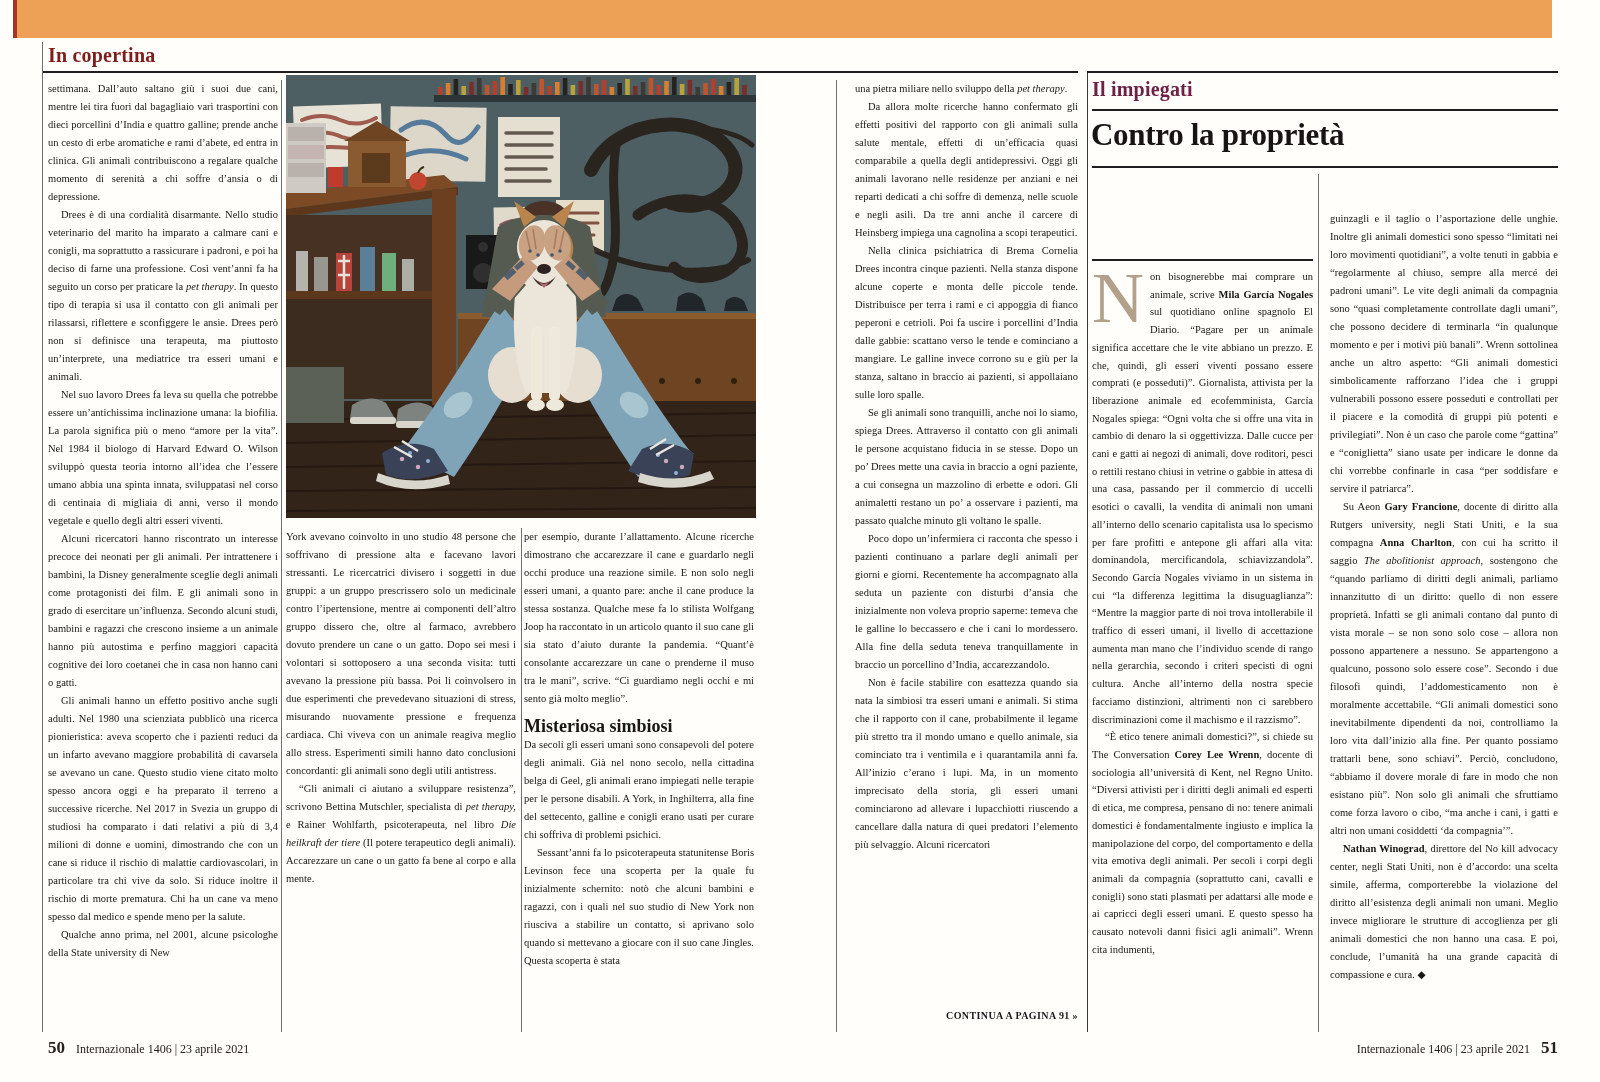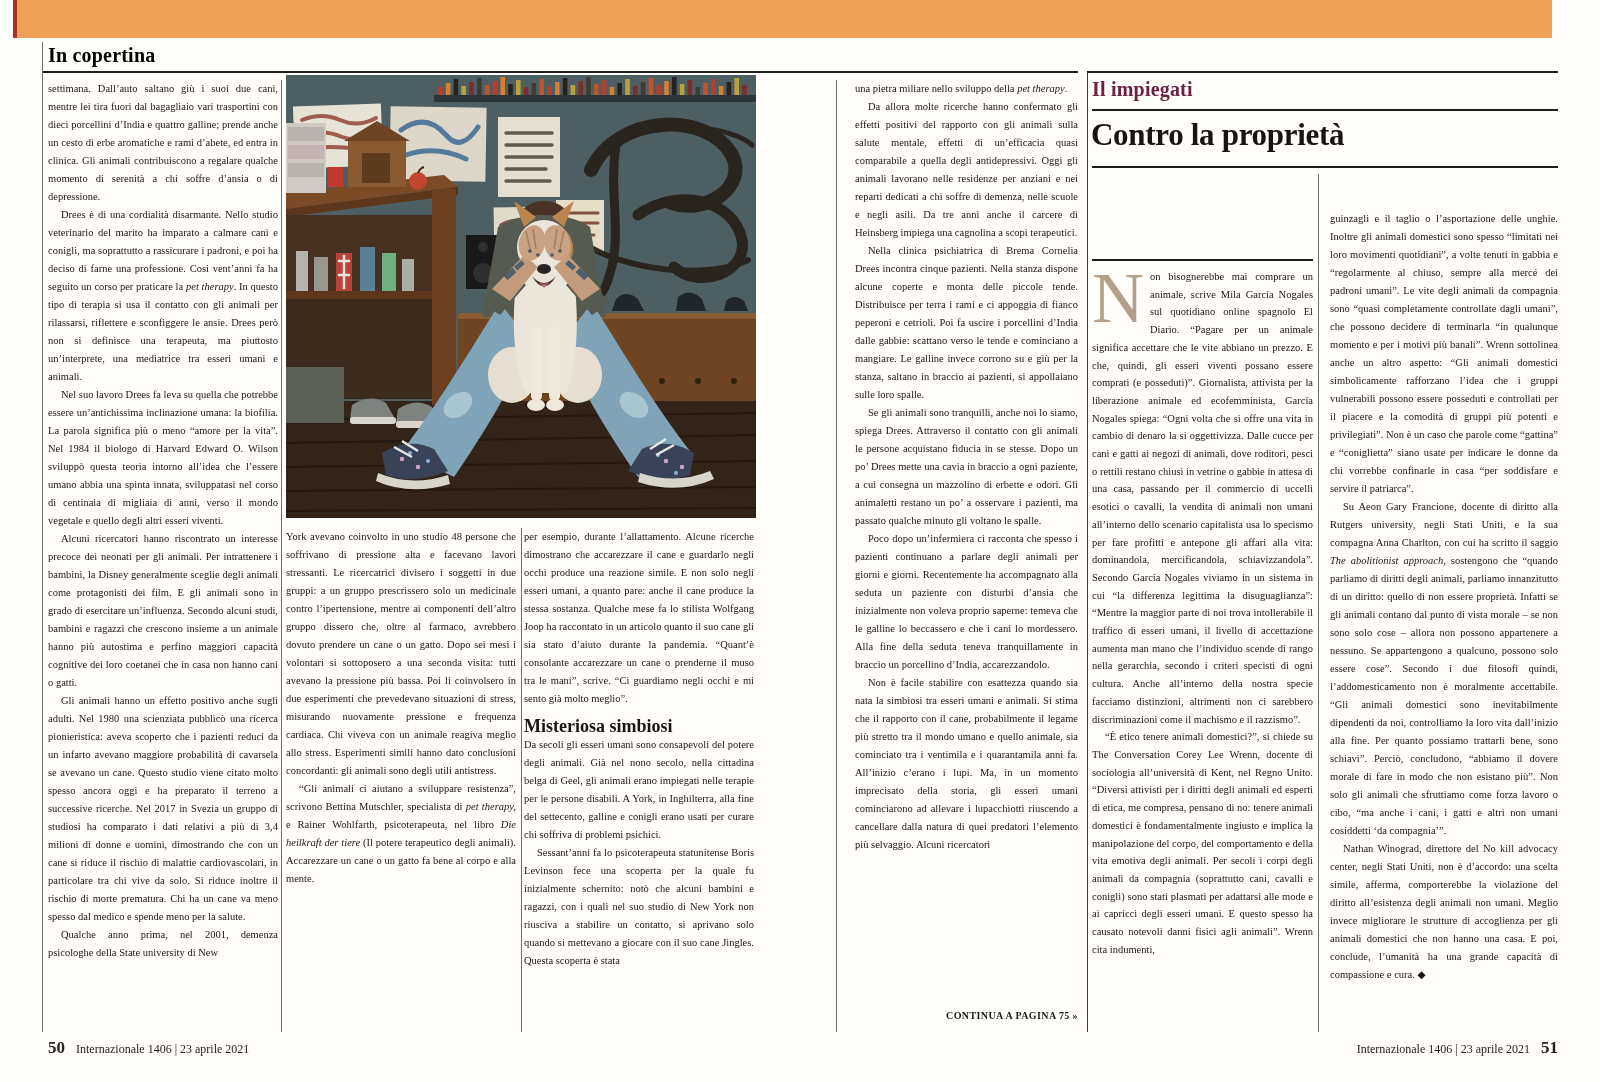--- a/index.html
+++ b/index.html
@@ -7,32 +7,32 @@
           font-family:"Liberation Serif","DejaVu Serif",serif;color:#1a1a1a;overflow:hidden;}
   .abs{position:absolute;}
   
   .band{background:#eca157;}
   .redstrip{background:#a93226;}
   
   .hrule{background:#1e1e1e;height:2px;}
   .vrule{background:#6f6f6f;width:1px;}
   
   .kicker{font-weight:bold;font-size:20px;letter-spacing:.2px;}
-  .kicker.left{color:#000000;}
+  .kicker.left{color:#7f1d1d;}
   .kicker.right{color:#6d2144;}
   .headline{font-weight:bold;font-size:31px;letter-spacing:-.3px;color:#171413;}
   .standfirst{font-size:16.5px;line-height:21.5px;color:#15120f;}
   
   .col{position:absolute;overflow:hidden;text-align:justify;font-size:10.5px;line-height:18px;
        letter-spacing:0;color:#191613;}
   .col p{margin:0;text-indent:13px;}
   .col p.ni{text-indent:0;}
   .col h3{margin:10px 0 2px 0;font-size:18px;line-height:16px;}
   .col .i{font-style:italic;}
-  .col .b{font-weight:normal;}
+  .col .b{font-weight:bold;}
   .dropcap{float:left;font-size:72px;line-height:57px;color:#b2a08b;padding:2px 6px 0 0;}
   
   .folio{font-size:12px;color:#26211c;}
   .folio .num{font-weight:bold;font-size:17px;}
   .photo-frame{overflow:hidden;background:#3c4448;}
 </style>
 </head>
 <body>
 
 <div id="spread">
@@ -259,41 +259,41 @@
         </g>
     </svg>
   </div>
 
   <div class="col" style="left:48px;top:80px;width:230px;height:952px;">
       <p class="ni">settimana. Dall’auto saltano giù i suoi due cani, mentre lei tira fuori dal bagagliaio vari trasportini con dieci porcellini d’India e quattro galline; prende anche un cesto di erbe aromatiche e rami d’abete, ed entra in clinica. Gli animali contribuiscono a regalare qualche momento di serenità a chi soffre d’ansia o di depressione.</p>
       <p>Drees è di una cordialità disarmante. Nello studio veterinario del marito ha imparato a calmare cani e conigli, ma soprattutto a rassicurare i padroni, e poi ha deciso di farne una professione. Così vent’anni fa ha seguito un corso per praticare la <span class="i">pet therapy</span>. In questo tipo di terapia si usa il contatto con gli animali per rilassarsi, riflettere e sconfiggere le ansie. Drees però non si definisce una terapeuta, ma piuttosto un’interprete, una mediatrice tra esseri umani e animali.</p>
       <p>Nel suo lavoro Drees fa leva su quella che potrebbe essere un’antichissima inclinazione umana: la biofilia. La parola significa più o meno “amore per la vita”. Nel 1984 il biologo di Harvard Edward O. Wilson sviluppò questa teoria intorno all’idea che l’essere umano abbia una spinta innata, sviluppatasi nel corso di centinaia di migliaia di anni, verso il mondo vegetale e quello degli altri esseri viventi.</p>
       <p>Alcuni ricercatori hanno riscontrato un interesse precoce dei neonati per gli animali. Per intrattenere i bambini, la Disney generalmente sceglie degli animali come protagonisti dei film. E gli animali sono in grado di esercitare un’influenza. Secondo alcuni studi, bambini e ragazzi che crescono insieme a un animale hanno più autostima e perfino maggiori capacità cognitive dei loro coetanei che in casa non hanno cani o gatti.</p>
       <p>Gli animali hanno un effetto positivo anche sugli adulti. Nel 1980 una scienziata pubblicò una ricerca pionieristica: aveva scoperto che i pazienti reduci da un infarto avevano maggiore probabilità di cavarsela se avevano un cane. Questo studio viene citato molto spesso ancora oggi e ha preparato il terreno a successive ricerche. Nel 2017 in Svezia un gruppo di studiosi ha comparato i dati relativi a più di 3,4 milioni di donne e uomini, dimostrando che con un cane si riduce il rischio di malattie cardiovascolari, in particolare tra chi vive da solo. Si riduce inoltre il rischio di morte prematura. Chi ha un cane va meno spesso dal medico e spende meno per la salute.</p>
-      <p>Qualche anno prima, nel 2001, demenza psicologhe della State university di New</p>
+      <p>Qualche anno prima, nel 2001, alcune psicologhe della State university di New</p>
     </div>
   <div class="col" style="left:286px;top:528px;width:230px;height:504px;">
       <p class="ni">York avevano coinvolto in uno studio 48 persone che soffrivano di pressione alta e facevano lavori stressanti. Le ricercatrici divisero i soggetti in due gruppi: a un gruppo prescrissero solo un medicinale contro l’ipertensione, mentre ai componenti dell’altro gruppo dissero che, oltre al farmaco, avrebbero dovuto prendere un cane o un gatto. Dopo sei mesi i volontari si sottoposero a una seconda visita: tutti avevano la pressione più bassa. Poi li coinvolsero in due esperimenti che prevedevano situazioni di stress, misurando nuovamente pressione e frequenza cardiaca. Chi viveva con un animale reagiva meglio allo stress. Esperimenti simili hanno dato conclusioni concordanti: gli animali sono degli utili antistress.</p>
       <p>“Gli animali ci aiutano a sviluppare resistenza”, scrivono Bettina Mutschler, specialista di <span class="i">pet therapy,</span> e Rainer Wohlfarth, psicoterapeuta, nel libro <span class="i">Die heilkraft der tiere</span> (Il potere terapeutico degli animali). Accarezzare un cane o un gatto fa bene al corpo e alla mente.</p>
     </div>
   <div class="col" style="left:524px;top:528px;width:230px;height:504px;">
       <p class="ni">per esempio, durante l’allattamento. Alcune ricerche dimostrano che accarezzare il cane e guardarlo negli occhi produce una reazione simile. E non solo negli esseri umani, a quanto pare: anche il cane produce la stessa sostanza. Qualche mese fa lo stilista Wolfgang Joop ha raccontato in un articolo quanto il suo cane gli sia stato d’aiuto durante la pandemia. “Quant’è consolante accarezzare un cane o prenderne il muso tra le mani”, scrive. “Ci guardiamo negli occhi e mi sento già molto meglio”.</p>
       <h3>Misteriosa simbiosi</h3>
       <p class="ni">Da secoli gli esseri umani sono consapevoli del potere degli animali. Già nel nono secolo, nella cittadina belga di Geel, gli animali erano impiegati nelle terapie per le persone disabili. A York, in Inghilterra, alla fine del settecento, galline e conigli erano usati per curare chi soffriva di problemi psichici.</p>
       <p>Sessant’anni fa lo psicoterapeuta statunitense Boris Levinson fece una scoperta per la quale fu inizialmente schernito: notò che alcuni bambini e ragazzi, con i quali nel suo studio di New York non riusciva a stabilire un contatto, si aprivano solo quando si mettevano a giocare con il suo cane Jingles. Questa scoperta è stata</p>
     </div>
   <div class="col" style="left:855px;top:80px;width:223px;height:928px;">
       <p class="ni">una pietra miliare nello sviluppo della <span class="i">pet therapy</span>.</p>
       <p>Da allora molte ricerche hanno confermato gli effetti positivi del rapporto con gli animali sulla salute mentale, effetti di un’efficacia quasi comparabile a quella degli antidepressivi. Oggi gli animali lavorano nelle residenze per anziani e nei reparti dedicati a chi soffre di demenza, nelle scuole e negli asili. Da tre anni anche il carcere di Heinsberg impiega una cagnolina a scopi terapeutici.</p>
       <p>Nella clinica psichiatrica di Brema Cornelia Drees incontra cinque pazienti. Nella stanza dispone alcune coperte e monta delle piccole tende. Distribuisce per terra i rami e ci appoggia di fianco peperoni e cetrioli. Poi fa uscire i porcellini d’India dalle gabbie: scattano verso le tende e cominciano a mangiare. Le galline invece corrono su e giù per la stanza, saltano in braccio ai pazienti, si appollaiano sulle loro spalle.</p>
       <p>Se gli animali sono tranquilli, anche noi lo siamo, spiega Drees. Attraverso il contatto con gli animali le persone acquistano fiducia in se stesse. Dopo un po’ Drees mette una cavia in braccio a ogni paziente, a cui consegna un mazzolino di erbette e odori. Gli animaletti restano un po’ a osservare i pazienti, ma passato qualche minuto gli voltano le spalle.</p>
       <p>Poco dopo un’infermiera ci racconta che spesso i pazienti continuano a parlare degli animali per giorni e giorni. Recentemente ha accompagnato alla seduta un paziente con disturbi d’ansia che inizialmente non voleva proprio saperne: temeva che le galline lo beccassero e che i cani lo mordessero. Alla fine della seduta teneva tranquillamente in braccio un porcellino d’India, accarezzandolo.</p>
       <p>Non è facile stabilire con esattezza quando sia nata la simbiosi tra esseri umani e animali. Si stima che il rapporto con il cane, probabilmente il legame più stretto tra il mondo umano e quello animale, sia cominciato tra i ventimila e i quarantamila anni fa. All’inizio c’erano i lupi. Ma, in un momento imprecisato della storia, gli esseri umani cominciarono ad allevare i lupacchiotti riuscendo a cancellare dalla natura di quei predatori l’elemento più selvaggio. Alcuni ricercatori</p>
     </div>
-  <div class="abs" style="left:855px;top:1010px;width:223px;text-align:right;font-weight:bold;font-size:10px;letter-spacing:.4px;"><span>CONTINUA A PAGINA 75 »</span></div>
+  <div class="abs" style="left:855px;top:1010px;width:223px;text-align:right;font-weight:bold;font-size:10px;letter-spacing:.4px;"><span>CONTINUA A PAGINA 91 »</span></div>
 
   <div class="abs hrule" style="left:1087px;top:71px;width:471px;"></div>
   <div class="abs kicker right" style="left:1092px;top:78px;">Il impiegati</div>
   <div class="abs hrule" style="left:1092px;top:109px;width:466px;"></div>
   <div class="abs headline" style="left:1091px;top:117px;width:466px;">Contro la proprietà</div>
   <div class="abs hrule" style="left:1092px;top:166px;width:466px;"></div>
   <div class="abs hrule" style="left:1092px;top:259px;width:221px;height:1.5px;"></div>
   <div class="col" style="left:1092px;top:268px;width:221px;height:764px;line-height:17.7px;">
       <p class="ni"><span class="dropcap">N</span>on bisognerebbe mai comprare un animale, scrive <span class="b">Mila García Nogales</span> sul quotidiano online spagnolo El Diario. “Pagare per un animale significa accettare che le vite abbiano un prezzo. E che, quindi, gli esseri viventi possano essere comprati (e posseduti)”. Giornalista, attivista per la liberazione animale ed ecofemminista, García Nogales spiega: “Ogni volta che si offre una vita in cambio di denaro la si oggettivizza. Dalle cucce per cani e gatti ai negozi di animali, dove roditori, pesci o rettili restano chiusi in vetrine o gabbie in attesa di una casa, passando per il commercio di uccelli esotici o cavalli, la vendita di animali non umani all’interno dello scenario capitalista usa lo specismo per fare profitti e antepone gli affari alla vita: dominandola, mercificandola, schiavizzandola”. Secondo García Nogales viviamo in un sistema in cui “la differenza legittima la disuguaglianza”: “Mentre la maggior parte di noi trova intollerabile il traffico di esseri umani, il livello di accettazione aumenta man mano che l’individuo scende di rango nella gerarchia, secondo i criteri specisti di ogni cultura. Anche all’interno della nostra specie facciamo distinzioni, altrimenti non ci sarebbero discriminazioni come il machismo e il razzismo”.</p>
       <p>“È etico tenere animali domestici?”, si chiede su The Conversation <span class="b">Corey Lee Wrenn</span>, docente di sociologia all’università di Kent, nel Regno Unito. “Diversi attivisti per i diritti degli animali ed esperti di etica, me compresa, pensano di no: tenere animali domestici è fondamentalmente ingiusto e implica la manipolazione del corpo, del comportamento e della vita emotiva degli animali. Per secoli i corpi degli animali da compagnia (soprattutto cani, cavalli e conigli) sono stati plasmati per adattarsi alle mode e ai capricci degli esseri umani. E questo spesso ha causato notevoli danni fisici agli animali”. Wrenn cita indumenti,</p>

